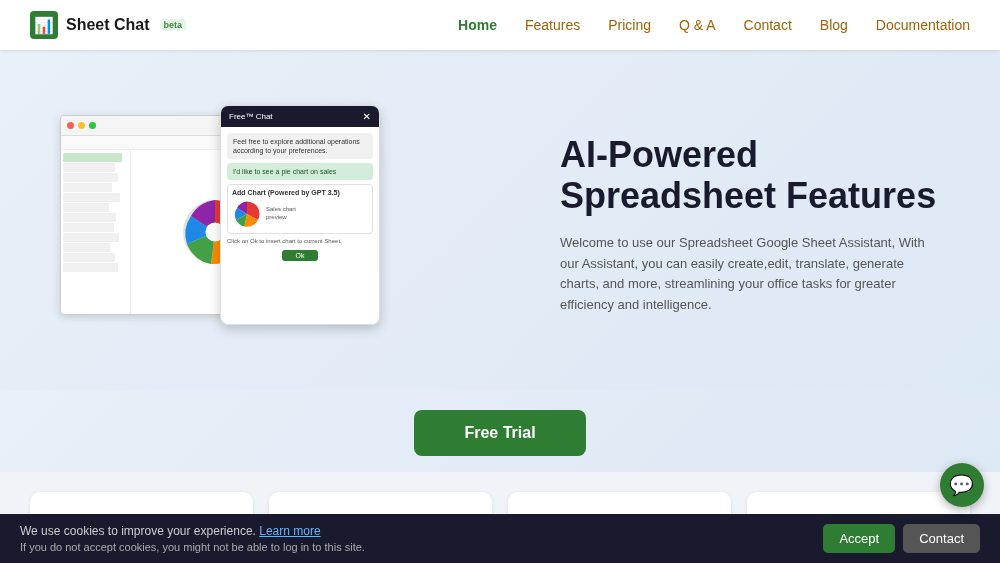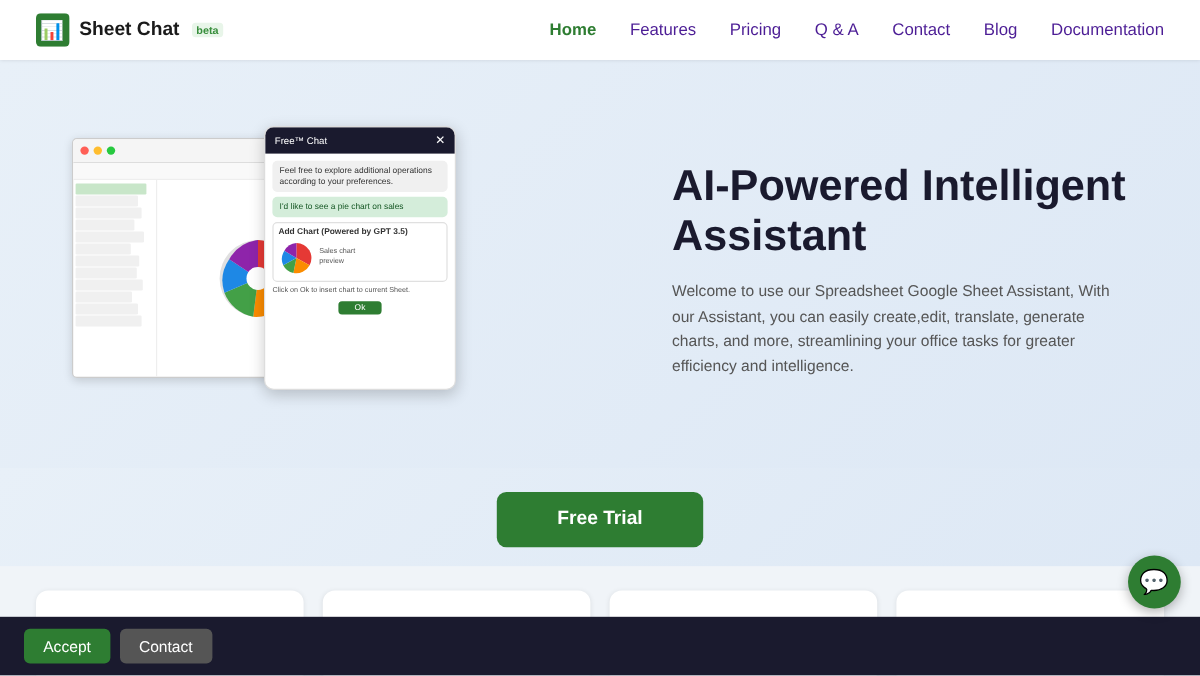--- a/index.html
+++ b/index.html
@@ -42,21 +42,21 @@
     }
     .navbar-nav {
       display: flex;
       align-items: center;
       gap: 28px;
       list-style: none;
     }
     .navbar-nav a {
       text-decoration: none;
       font-size: 14px;
-      color: #4c1d95;
+      color: #a16207;
     }
     .navbar-nav a.active {
       color: #2e7d32;
       font-weight: 600;
     }
     .signin-btn {
       border: 1px solid #ccc;
       background: #fff;
       border-radius: 6px;
       padding: 6px 18px;
@@ -442,21 +442,21 @@
         </div>
         <div class="chat-action-row">Click on Ok to insert chart to current Sheet.</div>
         <div class="chat-btn-row">
           <button class="chat-ok-btn">Ok</button>
         </div>
       </div>
     </div>
   </div>
 
   <div class="hero-text">
-    <h1 class="hero-title">AI-Powered Intelligent Assistant</h1>
+    <h1 class="hero-title">AI-Powered Spreadsheet Features</h1>
     <p class="hero-desc">Welcome to use our Spreadsheet Google Sheet Assistant, With our Assistant, you can easily create,edit, translate, generate charts, and more, streamlining your office tasks for greater efficiency and intelligence.</p>
   </div>
 </section>
 
 <div class="cta-section">
   <button class="free-trial-btn">Free Trial</button>
 </div>
 
 <div class="features-section">
   <div class="feature-card">
@@ -504,20 +504,27 @@
         <rect x="8" y="13" width="6" height="2" rx="1" fill="#fff" opacity="0.8"></rect>
         <rect x="8" y="18" width="14" height="2" rx="1" fill="#fff" opacity="0.8"></rect>
         <rect x="26" y="26" width="14" height="2" rx="1" fill="#a5d6a7" opacity="0.8"></rect>
         <rect x="26" y="30" width="10" height="2" rx="1" fill="#a5d6a7" opacity="0.8"></rect>
       </svg>
     </div>
   </div>
 </div>
 
 <div class="cookie-banner">
+  <div class="cookie-text-col">
+    <div class="cookie-line1">
+      <span>We use cookies to improve your experience.</span>
+      <span class="cookie-learn-more">Learn more</span>
+    </div>
+    <div class="cookie-line2">If you do not accept cookies, you might not be able to log in to this site.</div>
+  </div>
   <div class="cookie-buttons">
     <button class="cookie-accept-btn">Accept</button>
     <button class="cookie-reject-btn">Contact</button>
   </div>
 </div>
 
 <div class="chat-fab">
   <span class="chat-fab-icon">💬</span>
 </div>
 

